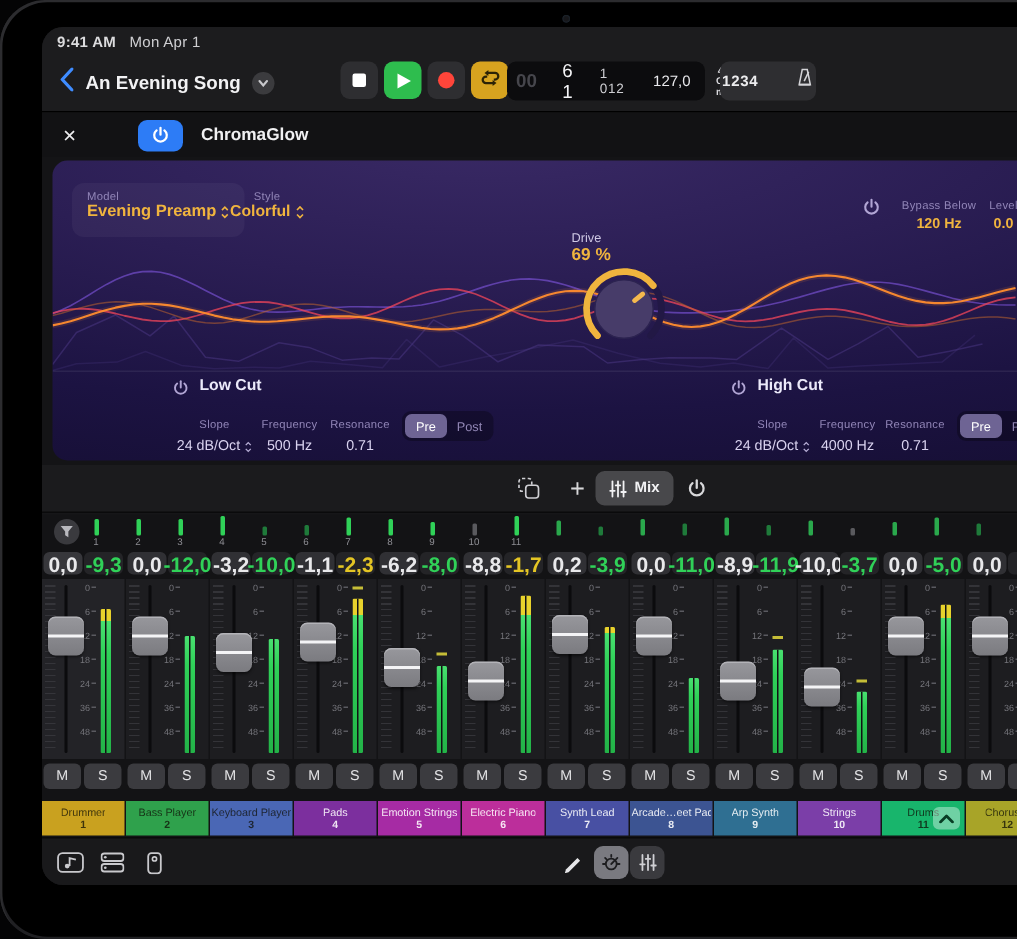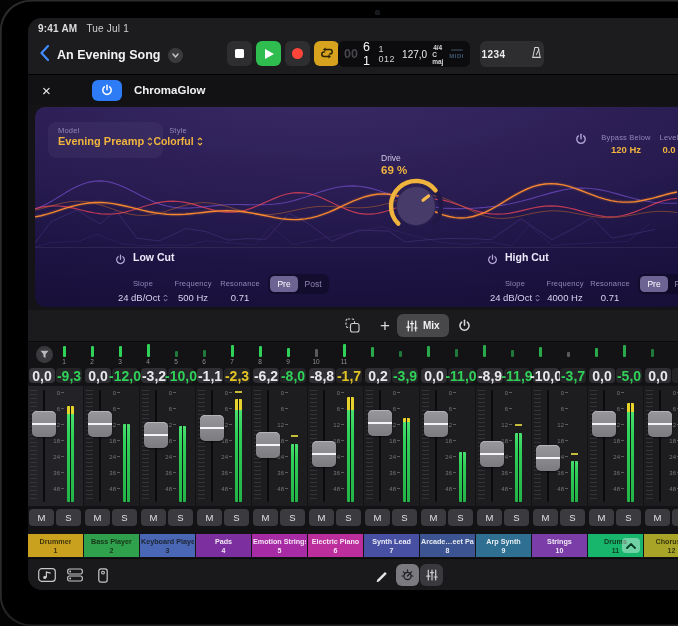--- a/index.html
+++ b/index.html
@@ -16,21 +16,21 @@
 .tl-left{position:absolute;left:12px;top:24px;display:flex;align-items:center;gap:8px;height:26px}
 .songtitle{font-size:12.5px;font-weight:bold;color:#f2f2f4}
 .titlechev{width:15px;height:15px;border-radius:50%;background:#3b3b3e;display:flex;align-items:center;justify-content:center}
 .transport{position:absolute;left:199px;top:23px;display:flex;gap:4px}
 .tbtn{width:25px;height:25px;border-radius:6px;background:#2e2e31;display:flex;align-items:center;justify-content:center}
 .tbtn.play{background:#2ebd4e}
 .tbtn.cycle{background:#d7a31f}
 .stop-sq{width:9px;height:9px;background:#fff;border-radius:1.5px}
 .play-tri{width:0;height:0;border-left:9px solid #fff;border-top:5.5px solid transparent;border-bottom:5.5px solid transparent;margin-left:2px}
 .rec-dot{width:11px;height:11px;border-radius:50%;background:#ff453a}
-.lcd{position:absolute;left:310px;top:23px;width:132px;height:26px;background:#0c0c0e;border-radius:6px;display:flex;align-items:center;padding:0 6px;gap:5px}
+.lcd{position:absolute;left:310px;top:23px;width:132px;height:26px;background:#0c0c0e;border-radius:6px;display:flex;align-items:center;padding:0 6px;gap:17px}
 .lcd .dim00{font-size:12.5px;font-weight:bold;color:#46464c}
 .lcd .posmain{font-size:12.5px;font-weight:normal;color:#f4f4f6;letter-spacing:1px}
 .lcd .possub{font-size:9px;color:#cfcfd3;letter-spacing:.5px}
 .lcd .tempo{font-size:10px;color:#e9e9ec;margin-left:2px}
 .lcd .sigstack{display:flex;flex-direction:column;align-items:center;line-height:7px;font-size:6.5px;color:#d8d8dc;font-weight:bold}
 .midistack{display:flex;flex-direction:column;align-items:center;gap:2px;margin-left:1px}
 .midistack .bar{width:12px;height:2px;background:#26333e;border-radius:1px}
 .midistack .lbl{font-size:6px;font-weight:bold;color:#3f5a74;letter-spacing:.5px}
 .countpill{position:absolute;left:452px;top:23px;width:64px;height:26px;background:#2e2e31;border-radius:6px;display:flex;align-items:center;justify-content:center;gap:24px}
 .countpill .num{font-size:10px;font-weight:bold;color:#ececee;letter-spacing:.5px}
@@ -103,21 +103,21 @@
 .meter{position:absolute;left:39px;bottom:4px;width:7px;display:flex;flex-direction:column;border-radius:1px;overflow:hidden}
 .meter::after{content:"";position:absolute;left:3px;top:0;width:1px;height:100%;background:#121214}
 .mtip{width:100%;background:#e8d22c}
 .mfill{flex:1;background:linear-gradient(to top,#23b348,#2fd158 75%,#49e070)}
 .peakmark{position:absolute;left:39px;width:7px;height:2px;background:#d8cf3a;opacity:.9}
 .handle{position:absolute;left:4px;width:24px;height:26px;border-radius:5px;background:linear-gradient(#97979c,#7b7b80);box-shadow:inset 0 1px 0 #b3b3b8,0 1px 2px rgba(0,0,0,.5)}
 .handle::after{content:"";position:absolute;left:0;top:12px;width:100%;height:2px;background:#f4f4f6}
 .msrow{position:absolute;left:1px;top:143px;display:flex;gap:2px}
 .msbtn{width:25px;height:17px;border-radius:4px;background:#3b3b3f;color:#e2e2e4;font-size:9.5px;display:flex;align-items:center;justify-content:center}
 .nameband{position:absolute;left:0;top:168px;width:55px;height:23px;display:flex;flex-direction:column;align-items:center;justify-content:center;line-height:9px}
-.tname{font-size:7.2px;font-weight:bold;max-width:53px;white-space:nowrap;overflow:hidden}
+.tname{font-size:7.2px;font-weight:normal;max-width:53px;white-space:nowrap;overflow:hidden}
 .tnum{font-size:7px;font-weight:bold}
 .nameband.dark .tname,.nameband.dark .tnum{color:rgba(15,15,5,.75)}
 .nameband.light .tname,.nameband.light .tnum{color:rgba(255,255,255,.88)}
 .chevup{position:absolute;right:3px;top:4px;width:18px;height:15px;border-radius:4px;background:rgba(255,255,255,.38);display:flex;align-items:center;justify-content:center}
 
 
 .bottombar{position:absolute;left:0;top:540px;width:100%;height:32px;background:#19191b;border-top:1px solid #0a0a0b}
 .bb-item{position:absolute;top:6px;height:20px;display:flex;align-items:center;justify-content:center}
 .segctl{position:absolute;left:368px;top:5px;display:flex;gap:1px}
 .segctl .sbtn{width:23px;height:22px;border-radius:6px;display:flex;align-items:center;justify-content:center;background:#3a3a3e}
@@ -125,21 +125,21 @@
 </style>
 </head>
 <body>
 
 <div class="device">
   <div class="camera"></div>
   <div class="screen">
 
     <div class="maintoolbar">
       <div class="statusbar">
-        <span>9:41 AM</span><span class="date">Tue Jul 1</span>
+        <span>9:41 AM</span><span class="date">Mon Apr 1</span>
       </div>
       <div class="tl-left">
         <span><svg width="9" height="16" viewBox="0 0 9 16">
               <polyline points="8,1 1.5,8 8,15" fill="none" stroke="#3f8cff" stroke-width="2.2" stroke-linecap="round" stroke-linejoin="round"></polyline>
             </svg></span>
         <span class="songtitle">An Evening Song</span>
         <span class="titlechev">
             <svg width="7" height="5" viewBox="0 0 7 5">
               <polyline points="1,1 3.5,4 6,1" fill="none" stroke="#c8c8cc" stroke-width="1.4" stroke-linecap="round"></polyline>
             </svg>

